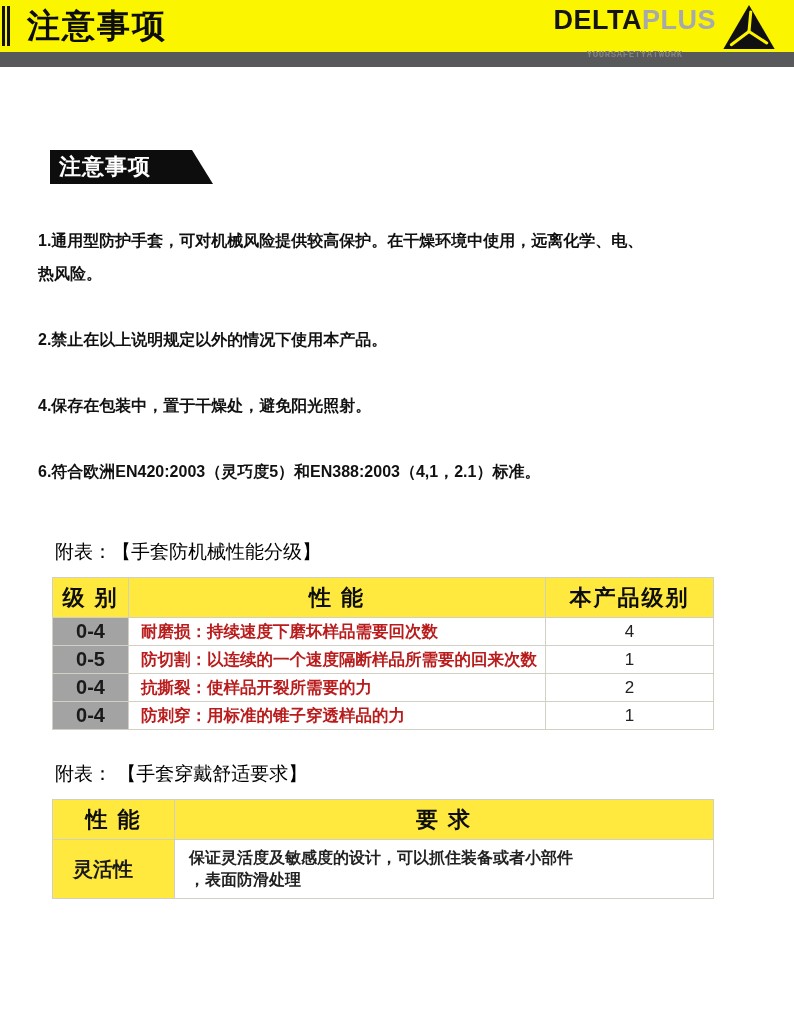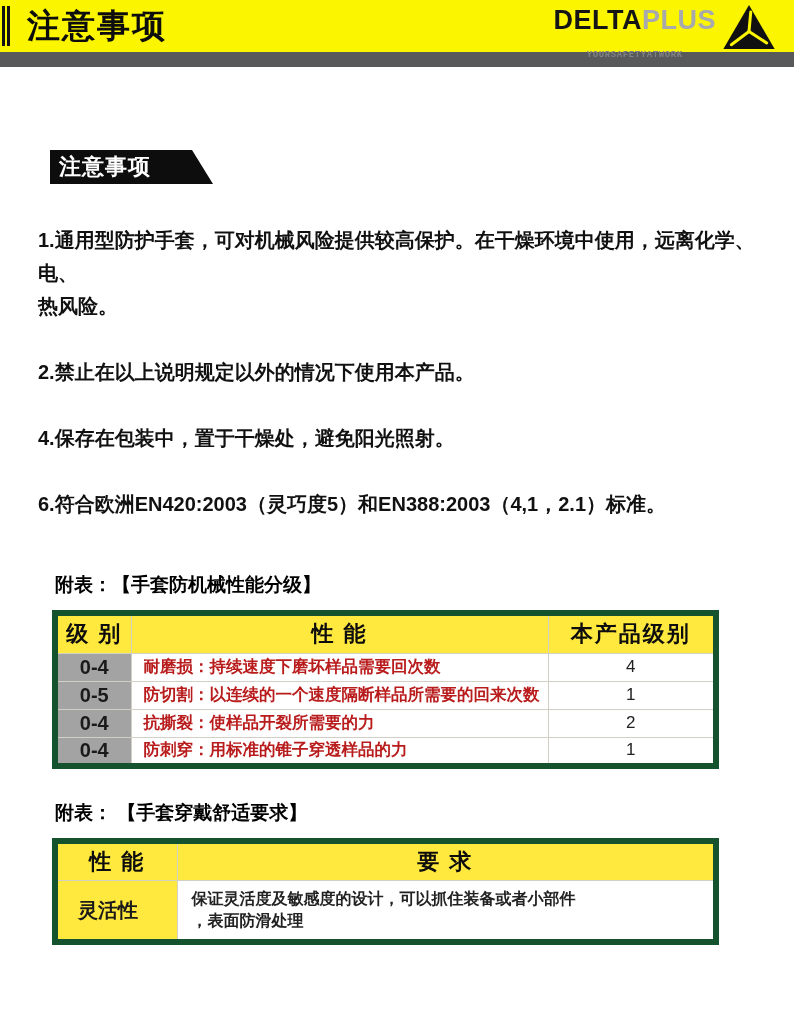--- a/index.html
+++ b/index.html
@@ -24,29 +24,29 @@
   .brand-tagline{font-size:9px;font-weight:bold;color:#808285;letter-spacing:.6px;margin-top:1px;font-family:Liberation Mono, monospace;}
   .gray-bar{width:794px;height:15px;background:#58595B;}
 
   
   .badge{
     margin:83px 0 0 50px;width:163px;height:34px;background:#0d0d0d;
     clip-path:polygon(0 0,142px 0,100% 100%,0 100%);
     color:#fff;font-size:22px;font-weight:bold;line-height:34px;
     padding-left:9px;box-sizing:border-box;letter-spacing:1px;
   }
-  .notes{margin:7px 24px 0 38px;font-size:20px;line-height:33px;font-weight:600;
+  .notes{margin:7px 24px 0 38px;font-size:16px;line-height:33px;font-weight:600;
     white-space:pre-line;color:#111;}
   .note{white-space:pre-line;}
 
   
-  .caption{margin:18px 0 12px 55px;font-size:19px;font-weight:bold;color:#000;}
+  .caption{margin:18px 0 12px 55px;font-size:19px;font-weight:normal;color:#000;}
   .caption2{margin-top:31px;}
   table{border-collapse:collapse;table-layout:fixed;margin-left:52px;width:661px;
-    border:6px solid #14532d;}
+    border:1px solid #14532d;}
   th,td{border:1px solid #D2CFC4;box-sizing:border-box;}
   th{background:#FFE93E;height:40px;font-size:22px;font-weight:bold;color:#0d0d0d;letter-spacing:2px;}
   .t1 tbody tr{height:28px;}
   .t1 td.level{background:#a3a3a3;text-align:center;font-size:20px;font-weight:bold;}
   .t1 td.perf{font-size:16.5px;font-weight:bold;padding-left:12px;color:#b91c1c;}
   .t1 td.val{text-align:center;font-size:17px;color:#222;}
   .t2 td.feature{background:#FFE93E;font-size:20px;font-weight:bold;padding-left:20px;}
   .t2 td.req{font-size:16px;font-weight:bold;line-height:22px;padding:7px 10px 7px 14px;
     white-space:pre-line;color:#222;}
 </style>

